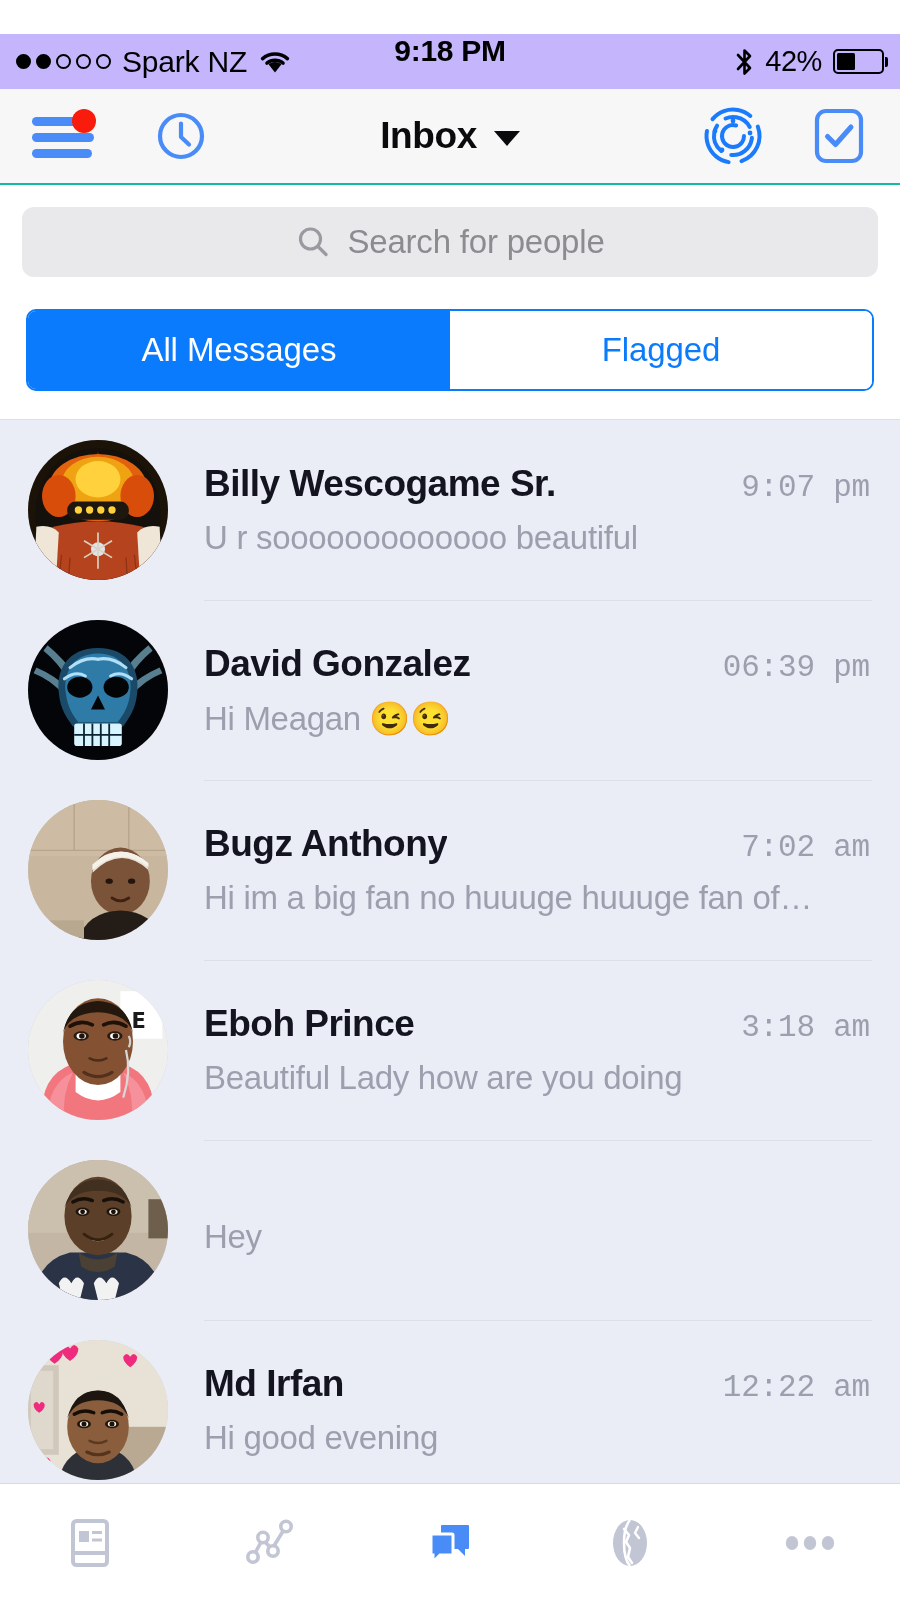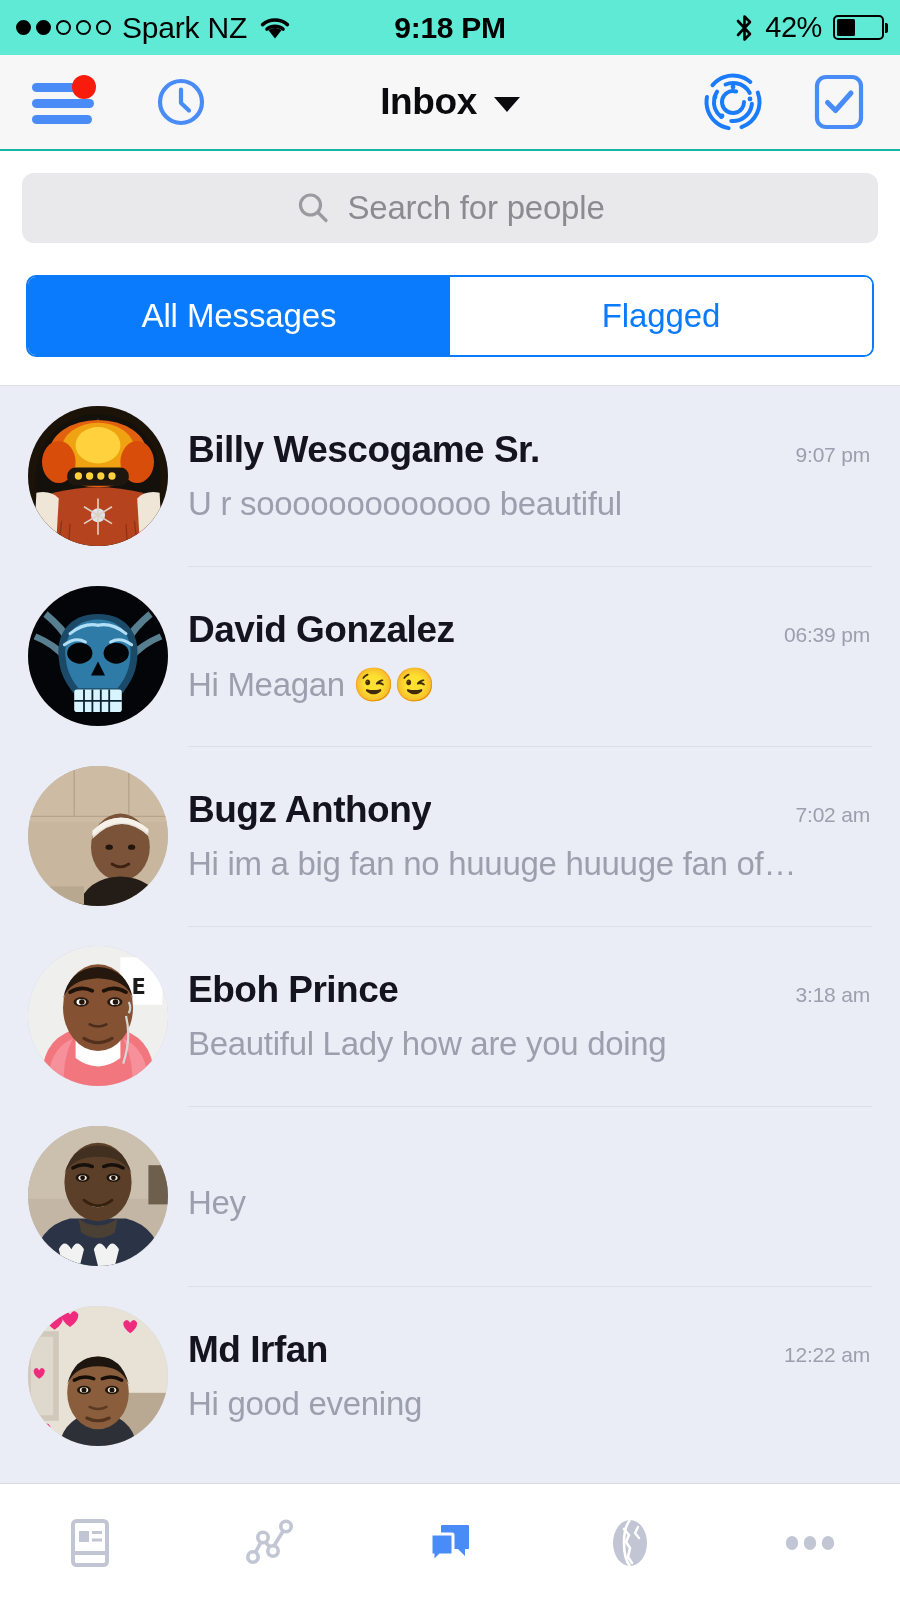--- a/index.html
+++ b/index.html
@@ -18,26 +18,26 @@
     height: 1601px;
     position: relative;
     display: flex;
     flex-direction: column;
     background: #ffffff;
   }
 
   
   .status-bar {
     height: 55px;
-    background: #5eead4;
-    display: flex;
-    align-items: center;
+    background: #c4b5fd;
+    display: flex;
     padding: 0 16px;
     position: relative;
     flex: none;
+    margin-top: 34px;
   }
   .status-left {
     display: flex;
     align-items: center;
     gap: 11px;
   }
   .sig-dots { display: flex; align-items: center; gap: 5px; }
   .sig-dot {
     width: 15px; height: 15px; border-radius: 50%;
     border: 2.2px solid #000;
@@ -226,21 +226,21 @@
     border-radius: 50%;
     flex: none;
     overflow: hidden;
     position: relative;
     background: #c9ccd6;
   }
   .avatar svg { display: block; width: 100%; height: 100%; }
 
   .conv-body {
     flex: 1;
-    margin-left: 20px;
+    margin-left: 36px;
     min-width: 0;
     align-self: stretch;
     display: flex;
     flex-direction: column;
     justify-content: center;
     position: relative;
   }
   .conv-divider {
     position: absolute;
     top: 0; left: 0; right: 0;
@@ -256,26 +256,27 @@
     font-size: 37px;
     font-weight: 700;
     color: #141420;
     letter-spacing: -0.5px;
     white-space: nowrap;
     overflow: hidden;
     text-overflow: ellipsis;
   }
   .conv-time {
     margin-left: auto;
-    font-size: 21px;
+    font-size: 31px;
     color: #9c9fad;
     white-space: nowrap;
     letter-spacing: -0.2px;
     flex: none;
     padding-right: 2px;
+    font-family: Liberation Mono, monospace;
   }
   .conv-preview {
     margin-top: 14px;
     font-size: 33px;
     color: #9c9fad;
     letter-spacing: -0.3px;
     white-space: nowrap;
     overflow: hidden;
     text-overflow: ellipsis;
     padding-right: 40px;

